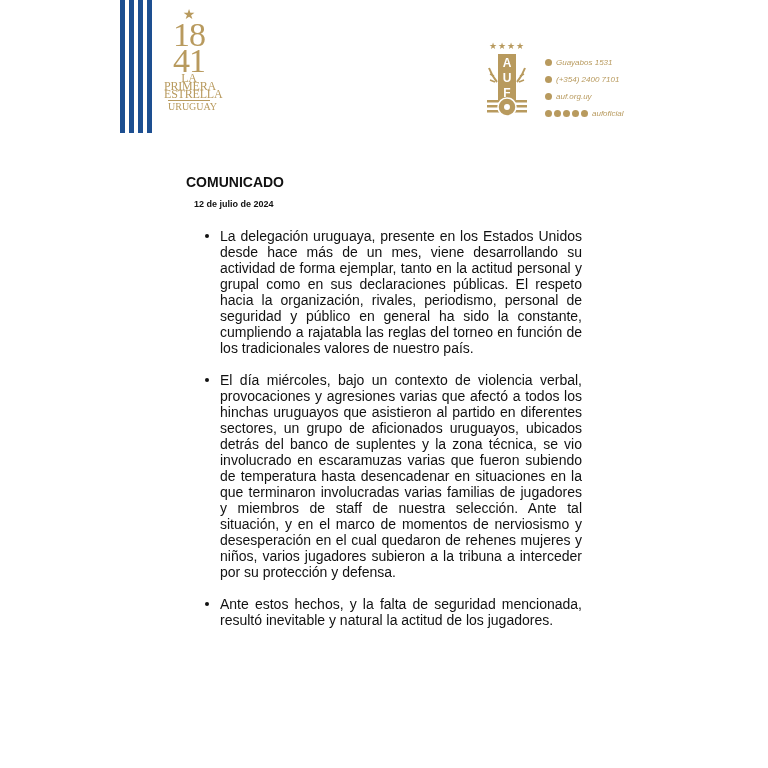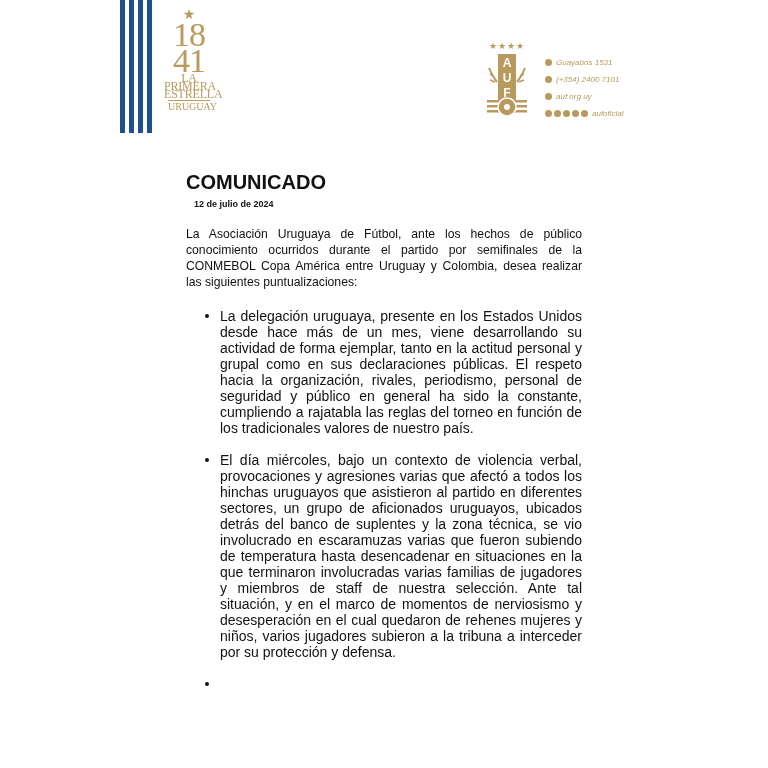--- a/index.html
+++ b/index.html
@@ -9,21 +9,21 @@
   .logo1924 { position: absolute; left: 164px; top: 8px; width: 50px; text-align: center; color: #b89a5e; font-family: "Liberation Serif", serif; }
   .logo1924 .star { font-size: 14px; line-height: 14px; display: block; }
   .logo1924 .year { font-size: 34px; line-height: 26px; display: block; letter-spacing: -1px; }
   .logo1924 .small { font-size: 12px; line-height: 8px; display: block; letter-spacing: -0.2px; }
   .logo1924 .uru { font-size: 10px; line-height: 10px; display: block; border-top: 1px solid #b89a5e; margin: 2px 4px 0 4px; padding-top: 1px; text-align: right; }
   .auf-crest { position: absolute; left: 484px; top: 40px; width: 46px; height: 82px; }
   .contact { position: absolute; left: 545px; top: 54px; color: #b89a5e; font-size: 8px; font-style: italic; }
   .contact .row { display: flex; align-items: center; height: 17px; }
   .contact .dot { display: inline-block; width: 7px; height: 7px; border-radius: 50%; background: #b89a5e; margin-right: 4px; }
   .doc { position: absolute; left: 186px; top: 174px; width: 396px; }
-  .title { font-weight: bold; font-size: 20px; line-height: 16px; margin: 0; }
+  .title { font-weight: bold; font-size: 14px; line-height: 16px; margin: 0; }
   .date { font-weight: bold; font-size: 9px; line-height: 12px; margin: 8px; }
   .para { font-size: 12.2px; line-height: 16px; text-align: justify; margin: 16px 0 0 0; }
   ul.points { list-style: none; padding: 0; margin: 18px 0 0 0; }
   ul.points li { position: relative; padding-left: 34px; font-size: 14px; line-height: 16px; text-align: justify; margin-bottom: 16px; }
   ul.points li .bullet { position: absolute; left: 19px; top: 6px; width: 4px; height: 4px; border-radius: 50%; background: #111; }
   ul.points li p { margin: 0; }
 </style>
 </head>
 <body>
 
@@ -84,27 +84,27 @@
     <span class="dot" style="margin-right:2px"></span>
     <span class="dot" style="margin-right:2px"></span>
     <span class="dot"></span>
     <span>aufoficial</span>
   </div>
 </div>
 
 <div class="doc">
   <h1 class="title">COMUNICADO</h1>
   <p class="date">12 de julio de 2024</p>
-  <p class="para">La Asociación Uruguaya de Fútbol, ante los hechos de público conocimiento ocurridos durante el partido por semifinales de la CONMEBOL Copa América entre Uruguay y Colombia, desea realizar las siguientes puntualizaciones:</p>
   <ul class="points">
     <li>
       <span class="bullet"></span>
       <p>La delegación uruguaya, presente en los Estados Unidos desde hace más de un mes, viene desarrollando su actividad de forma ejemplar, tanto en la actitud personal y grupal como en sus declaraciones públicas. El respeto hacia la organización, rivales, periodismo, personal de seguridad y público en general ha sido la constante, cumpliendo a rajatabla las reglas del torneo en función de los tradicionales valores de nuestro país.</p>
     </li>
     <li>
       <span class="bullet"></span>
       <p>El día miércoles, bajo un contexto de violencia verbal, provocaciones y agresiones varias que afectó a todos los hinchas uruguayos que asistieron al partido en diferentes sectores, un grupo de aficionados uruguayos, ubicados detrás del banco de suplentes y la zona técnica, se vio involucrado en escaramuzas varias que fueron subiendo de temperatura hasta desencadenar en situaciones en la que terminaron involucradas varias familias de jugadores y miembros de staff de nuestra selección. Ante tal situación, y en el marco de momentos de nerviosismo y desesperación en el cual quedaron de rehenes mujeres y niños, varios jugadores subieron a la tribuna a interceder por su protección y defensa.</p>
     </li>
     <li>
       <span class="bullet"></span>
+      <p>Ante estos hechos, y la falta de seguridad mencionada, resultó inevitable y natural la actitud de los jugadores.</p>
     </li>
   </ul>
 </div>
 
 </body></html>

